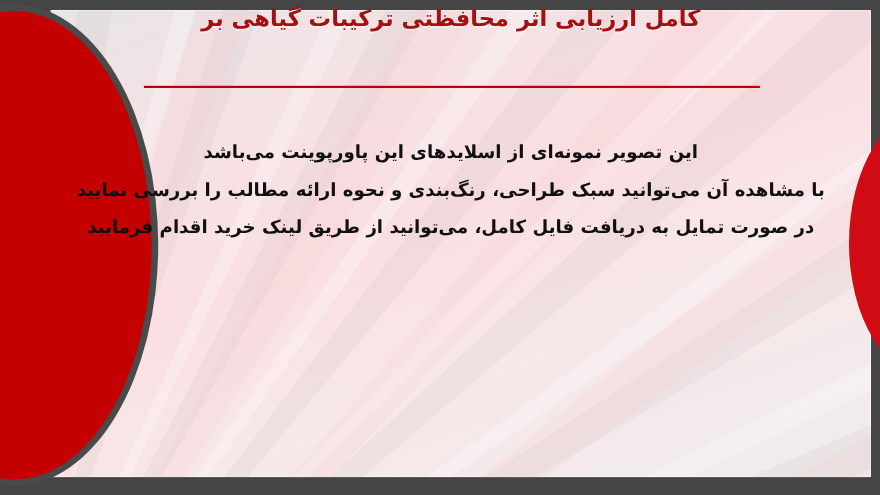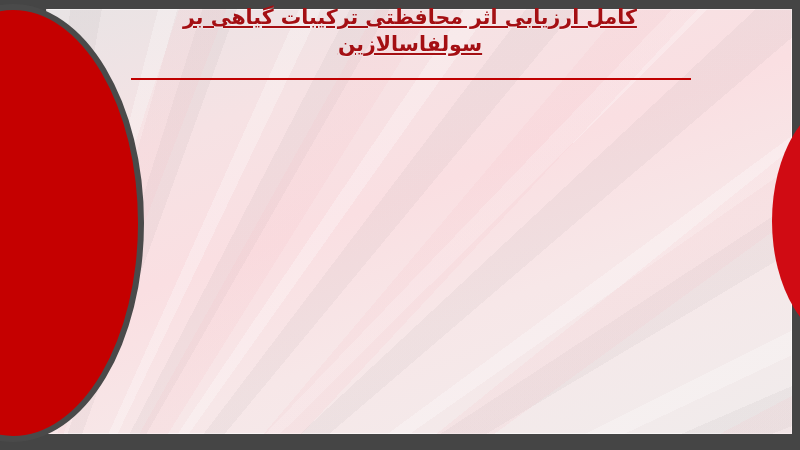--- a/index.html
+++ b/index.html
@@ -109,21 +109,21 @@
     top: 4px;
     width: 580px;
     text-align: center;
     color: #A40F13;
     font-size: 20.5px;
     line-height: 27px;
     font-weight: 600;
     text-shadow: 0 1px 0 rgba(255,255,255,0.35);
     direction: rtl;
   }
-  .title-line { display: block; white-space: nowrap; text-decoration: underline; }
+  .title-line { display: block; white-space: nowrap; }
 
   
   .title-rule {
     position: absolute;
     z-index: 9;
     left: 131px;
     top: 78px;
     width: 560px;
     height: 0;
     border-top: 2px solid #C00000;
@@ -155,19 +155,23 @@
   <div class="panel">
     <div class="panel-arcs"></div>
     <div class="panel-arcs2"></div>
   </div>
 
   <div class="ellipse-left"></div>
   <div class="ellipse-right"></div>
 
   <div class="title-block">
     <span class="title-line">کامل ارزیابی اثر محافظتی ترکیبات گیاهی بر</span>
-    <span class="title-line">سولفاسالازین</span>
   </div>
 
   <div class="title-rule"></div>
 
+  <div class="body-block">
+    <span class="body-line">این تصویر نمونه‌ای از اسلایدهای این پاورپوینت می‌باشد</span>
+    <span class="body-line">با مشاهده آن می‌توانید سبک طراحی، رنگ‌بندی و نحوه ارائه مطالب را بررسی نمایید</span>
+    <span class="body-line">در صورت تمایل به دریافت فایل کامل، می‌توانید از طریق لینک خرید اقدام فرمایید</span>
+  </div>
 
 </div>
 
 </body></html>

